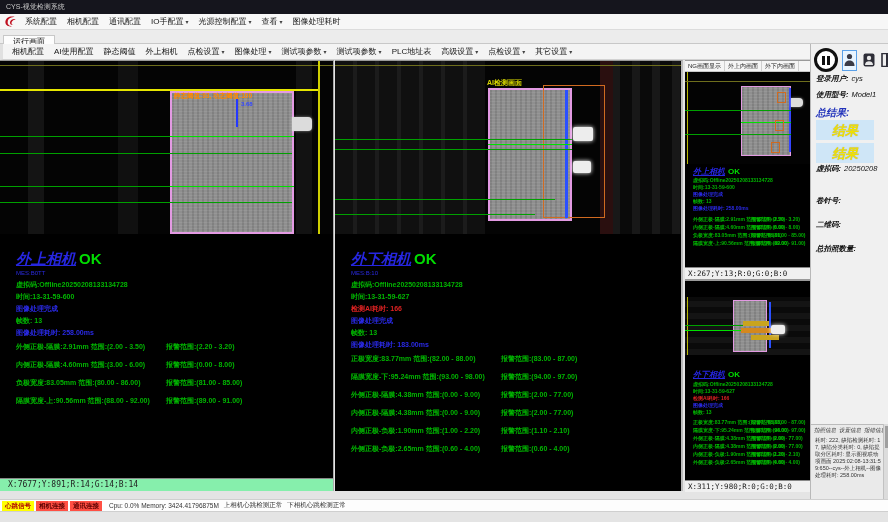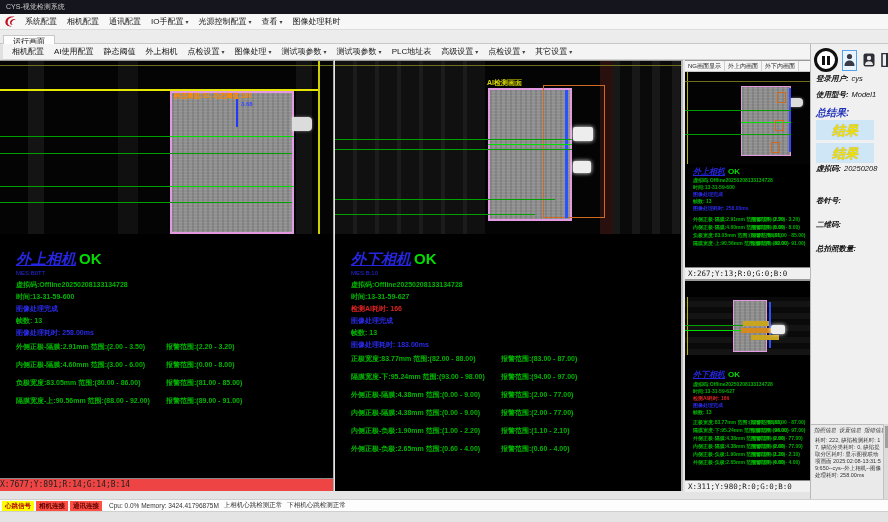--- a/index.html
+++ b/index.html
@@ -45,23 +45,23 @@
   .view-info { position:relative; width:100%; height:245px; }
   .cam-title { position:absolute; left:16px; top:16px; font-size:15px; font-weight:bold; font-style:italic;
     color:#2626e0; text-decoration:underline; white-space:nowrap; }
   .cam-ok { color:#00dd00; font-style:normal; text-decoration:none; display:inline-block; margin-left:3px; }
   .cam-sub { position:absolute; left:16px; top:36px; font-size:6px; color:#2a2ae0; }
   .info-line { position:absolute; left:16px; font-size:7px; font-weight:bold; white-space:nowrap; }
   .t-green { color:#00b400; } .t-blue { color:#2a2ae8; } .t-red { color:#dd2222; }
   .meas-block { position:absolute; left:16px; width:312px; }
   .meas-row { display:flex; height:18px; font-size:7px; font-weight:bold; color:#00b400; white-space:nowrap; }
   .meas-left { width:150px; flex:none; }
-  .view-coords { position:absolute; bottom:0; left:0; width:100%; height:13px; background:#ef4444;
+  .view-coords { position:absolute; bottom:0; left:0; width:100%; height:13px; background:#86efac;
     border-top:1px solid #888; font-family:"DejaVu Sans Mono", monospace; font-size:8px; color:#222;
-    line-height:12px; padding-left:0; }
+    line-height:12px; padding-left:8px; }
 
   
   .right-col { position:absolute; left:685px; top:60px; width:125px; height:431px; background:#000; border-top:1px solid #9a9a9a; }
   .mini { position:absolute; left:0; width:125px; background:#000; }
   .mini-top { top:0; height:220px; border-bottom:2px solid #9a9a9a; }
   .mini-bottom { top:222px; height:209px; }
   .mini-tabs { height:11px; background:#f5f5f5; border-bottom:1px solid #c8c8c8; display:flex; }
   .mini-tab { font-size:6px; line-height:10px; padding:0 3px; border-right:1px solid #cfcfcf; color:#222; white-space:nowrap; }
   .mini-scene { position:relative; background:#030303; overflow:hidden; }
   .mini-info { position:relative; }

